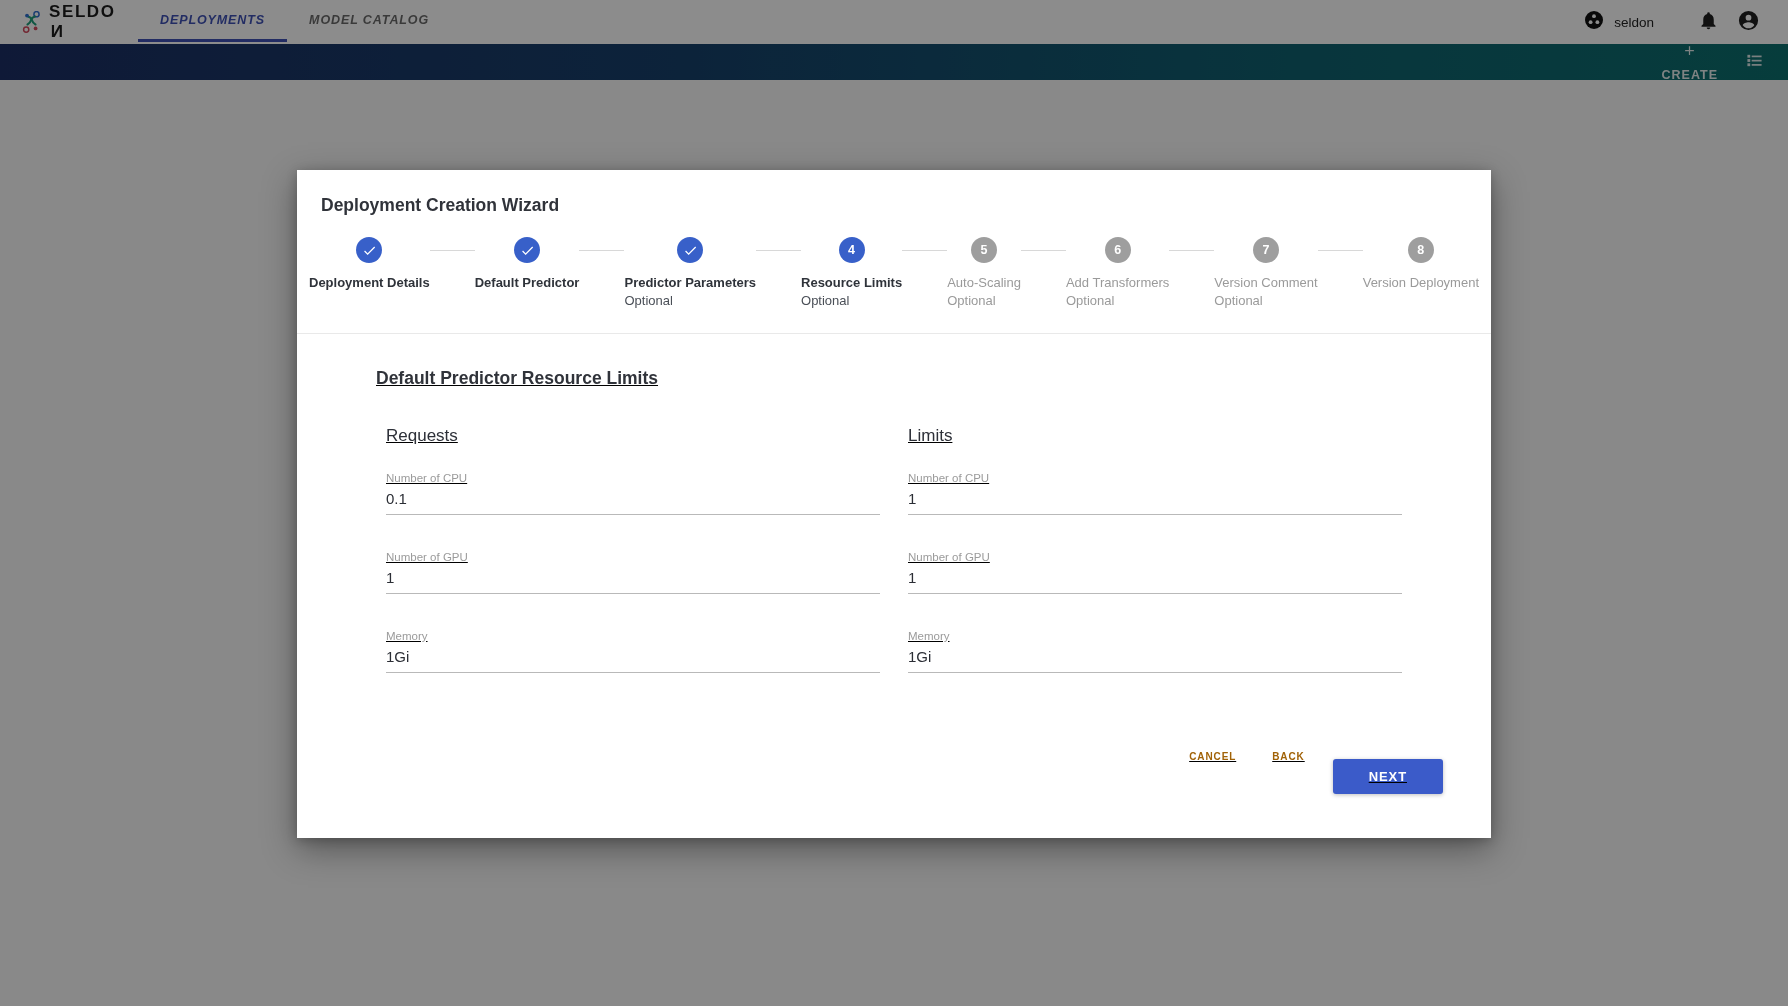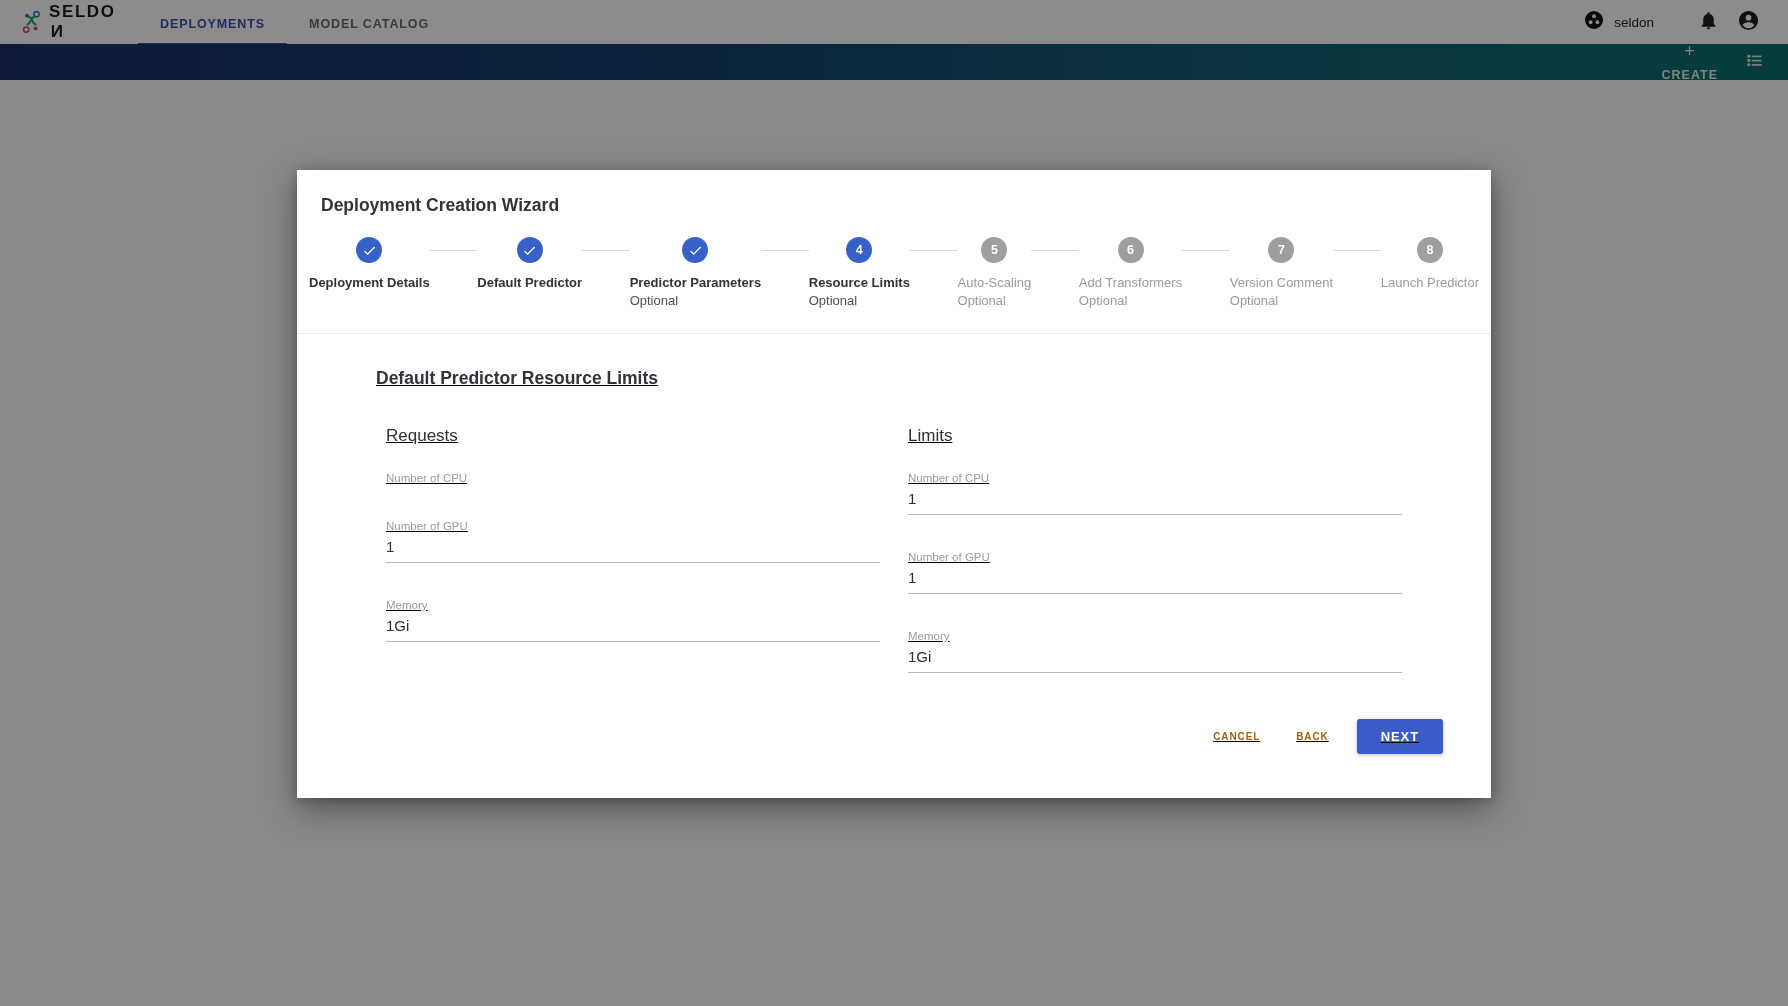--- a/index.html
+++ b/index.html
@@ -26,21 +26,21 @@
     z-index: 10;
   }
   .brand { display: flex; align-items: center; gap: 7px; padding-left: 22px; width: 118px; }
   .brand-mark { width: 20px; height: 22px; display: block; }
   .brand-text {
     font-size: 17px; font-weight: 700; letter-spacing: 1.6px;
     color: #1c1c1c;
   }
   .brand-text .rev { display: inline-block; transform: scaleX(-1); }
 
-  .nav { display: flex; align-items: flex-start; height: 40px; margin-left: 20px; }
+  .nav { display: flex; align-items: flex-end; height: 40px; margin-left: 20px; font-style: italic; }
   .nav-tab {
     display: flex; align-items: center; justify-content: center;
     padding: 0 22px; height: 44px;
     font-size: 12.5px; font-weight: 600; letter-spacing: 0.9px;
     color: #6b6b6b; cursor: pointer; position: relative;
   }
   .nav-tab.active { color: #3f51b5; }
   .nav-tab.active::after {
     content: ""; position: absolute; left: 0; right: 0; bottom: 0;
     height: 3px; background: #3f51b5;
@@ -143,23 +143,24 @@
   }
   .btn-text {
     font-size: 10px; font-weight: 600; letter-spacing: 0.9px; color: #a16207;
     background: none; border: none; cursor: pointer;
     padding: 10px 16px; border-radius: 3px;
     font-family: "Liberation Sans", sans-serif;
   }
   .btn-primary {
     font-size: 13px; font-weight: 700; letter-spacing: 0.9px; color: #fff;
     background: #3b5bc9; border: none; cursor: pointer;
-    padding: 10px 24px; border-radius: 3px; margin-left: 8px;
+    padding: 10px 36px; border-radius: 3px; margin-left: 8px;
     box-shadow: 0 1px 4px rgba(0,0,0,0.26);
     font-family: "Liberation Sans", sans-serif;
+    margin-top: 40px;
   }
   .modal-bottom-pad { height: 22px; }
 </style>
 </head>
 <body>
 
 <div class="app-root">
 
   <div class="appbar">
     <div class="brand">
@@ -285,32 +286,32 @@
           <div class="step-label">Add Transformers<span class="step-sub">Optional</span></div>
         </div>
         <div class="step-line"></div>
         <div class="step-col todo">
           <div class="step-circle todo">7</div>
           <div class="step-label">Version Comment<span class="step-sub">Optional</span></div>
         </div>
         <div class="step-line"></div>
         <div class="step-col todo">
           <div class="step-circle todo">8</div>
-          <div class="step-label">Launch Predictor</div>
+          <div class="step-label">Version Deployment</div>
         </div>
       </div>
 
     <div class="modal-divider"></div>
 
     <div class="modal-body">
       <div class="section-title">Default Predictor Resource Limits</div>
       <div class="columns" id="columns">
           <div class="col">
             <div class="col-heading">Requests</div>
-            <div class="field"><div class="field-label">Number of CPU</div></div>
+            <div class="field"><div class="field-label">Number of CPU</div><input class="field-input" type="text" value="0.1" style=""></div>
             <div class="field"><div class="field-label">Number of GPU</div><input class="field-input" type="text" value="1" style=""></div>
             <div class="field"><div class="field-label">Memory</div><input class="field-input" type="text" value="1Gi" style=""></div>
           </div>
           <div class="col">
             <div class="col-heading">Limits</div>
             <div class="field"><div class="field-label">Number of CPU</div><input class="field-input" type="text" value="1" style=""></div>
             <div class="field"><div class="field-label">Number of GPU</div><input class="field-input" type="text" value="1" style=""></div>
             <div class="field"><div class="field-label">Memory</div><input class="field-input" type="text" value="1Gi" style=""></div>
           </div>
         </div>

